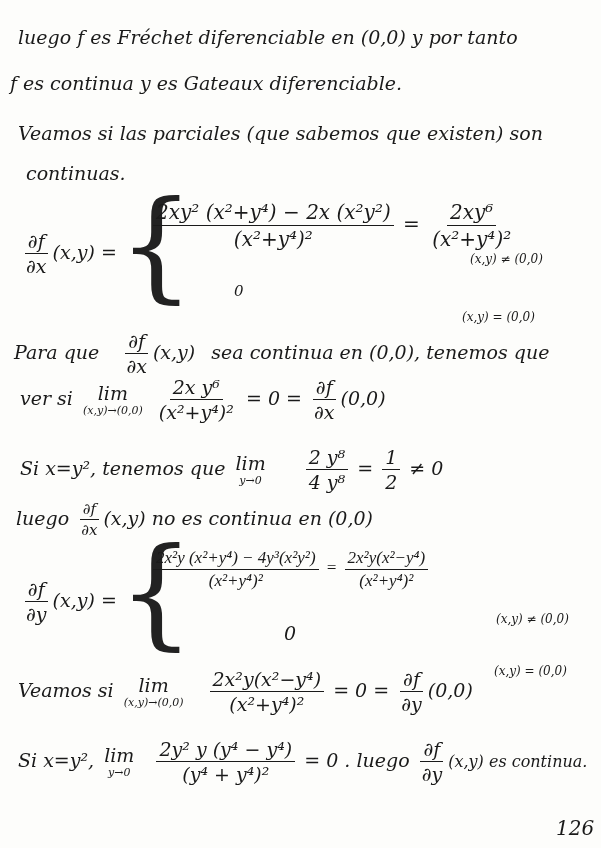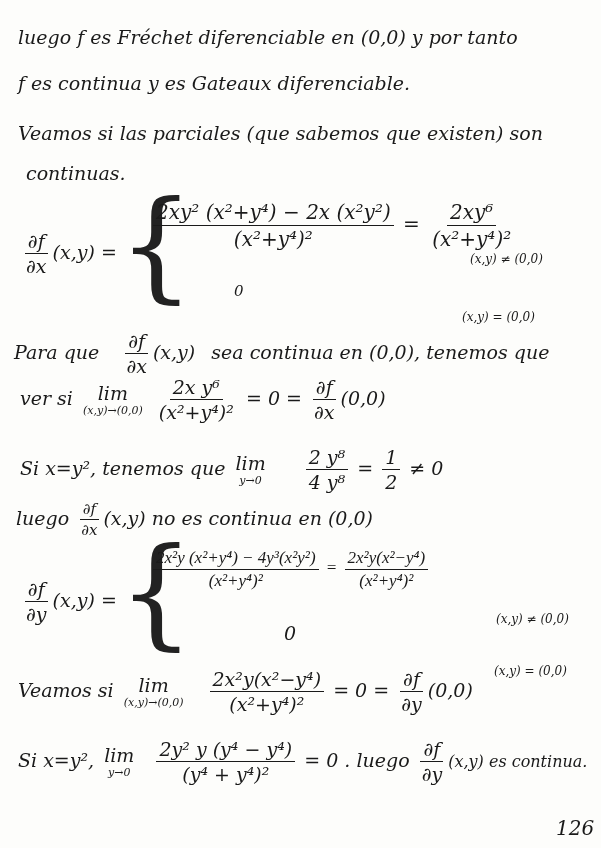--- a/index.html
+++ b/index.html
@@ -21,21 +21,21 @@
   .brace { font-size: 120px; font-style: normal; font-weight: 100; line-height: 1; color: #222; }
   .cond { font-size: 12px; margin-top: 42px; }
   .pagenum { font-size: 20px; }
 </style>
 </head>
 <body>
 
 <div>
 
   <div class="abs line" style="left:18px;top:26px;">luego f es Fréchet diferenciable en (0,0)  y por tanto</div>
-  <div class="abs line" style="left:18px;top:72px;text-align:right;">f es continua y es Gateaux diferenciable.</div>
+  <div class="abs line" style="left:10px;top:72px;text-align:right;">f es continua y es Gateaux diferenciable.</div>
   <div class="abs line" style="left:18px;top:122px;">Veamos si las parciales (que sabemos que existen) son</div>
   <div class="abs line" style="left:26px;top:162px;">continuas.</div>
 
   <div class="abs line" style="left:20px;top:230px;">
     <span class="frac">
         <span class="num">∂f</span>
         <span class="den">∂x</span>
       </span><span>(x,y) =</span>
   </div>
   <div class="abs brace" style="left:118px;top:185px;">{</div>

